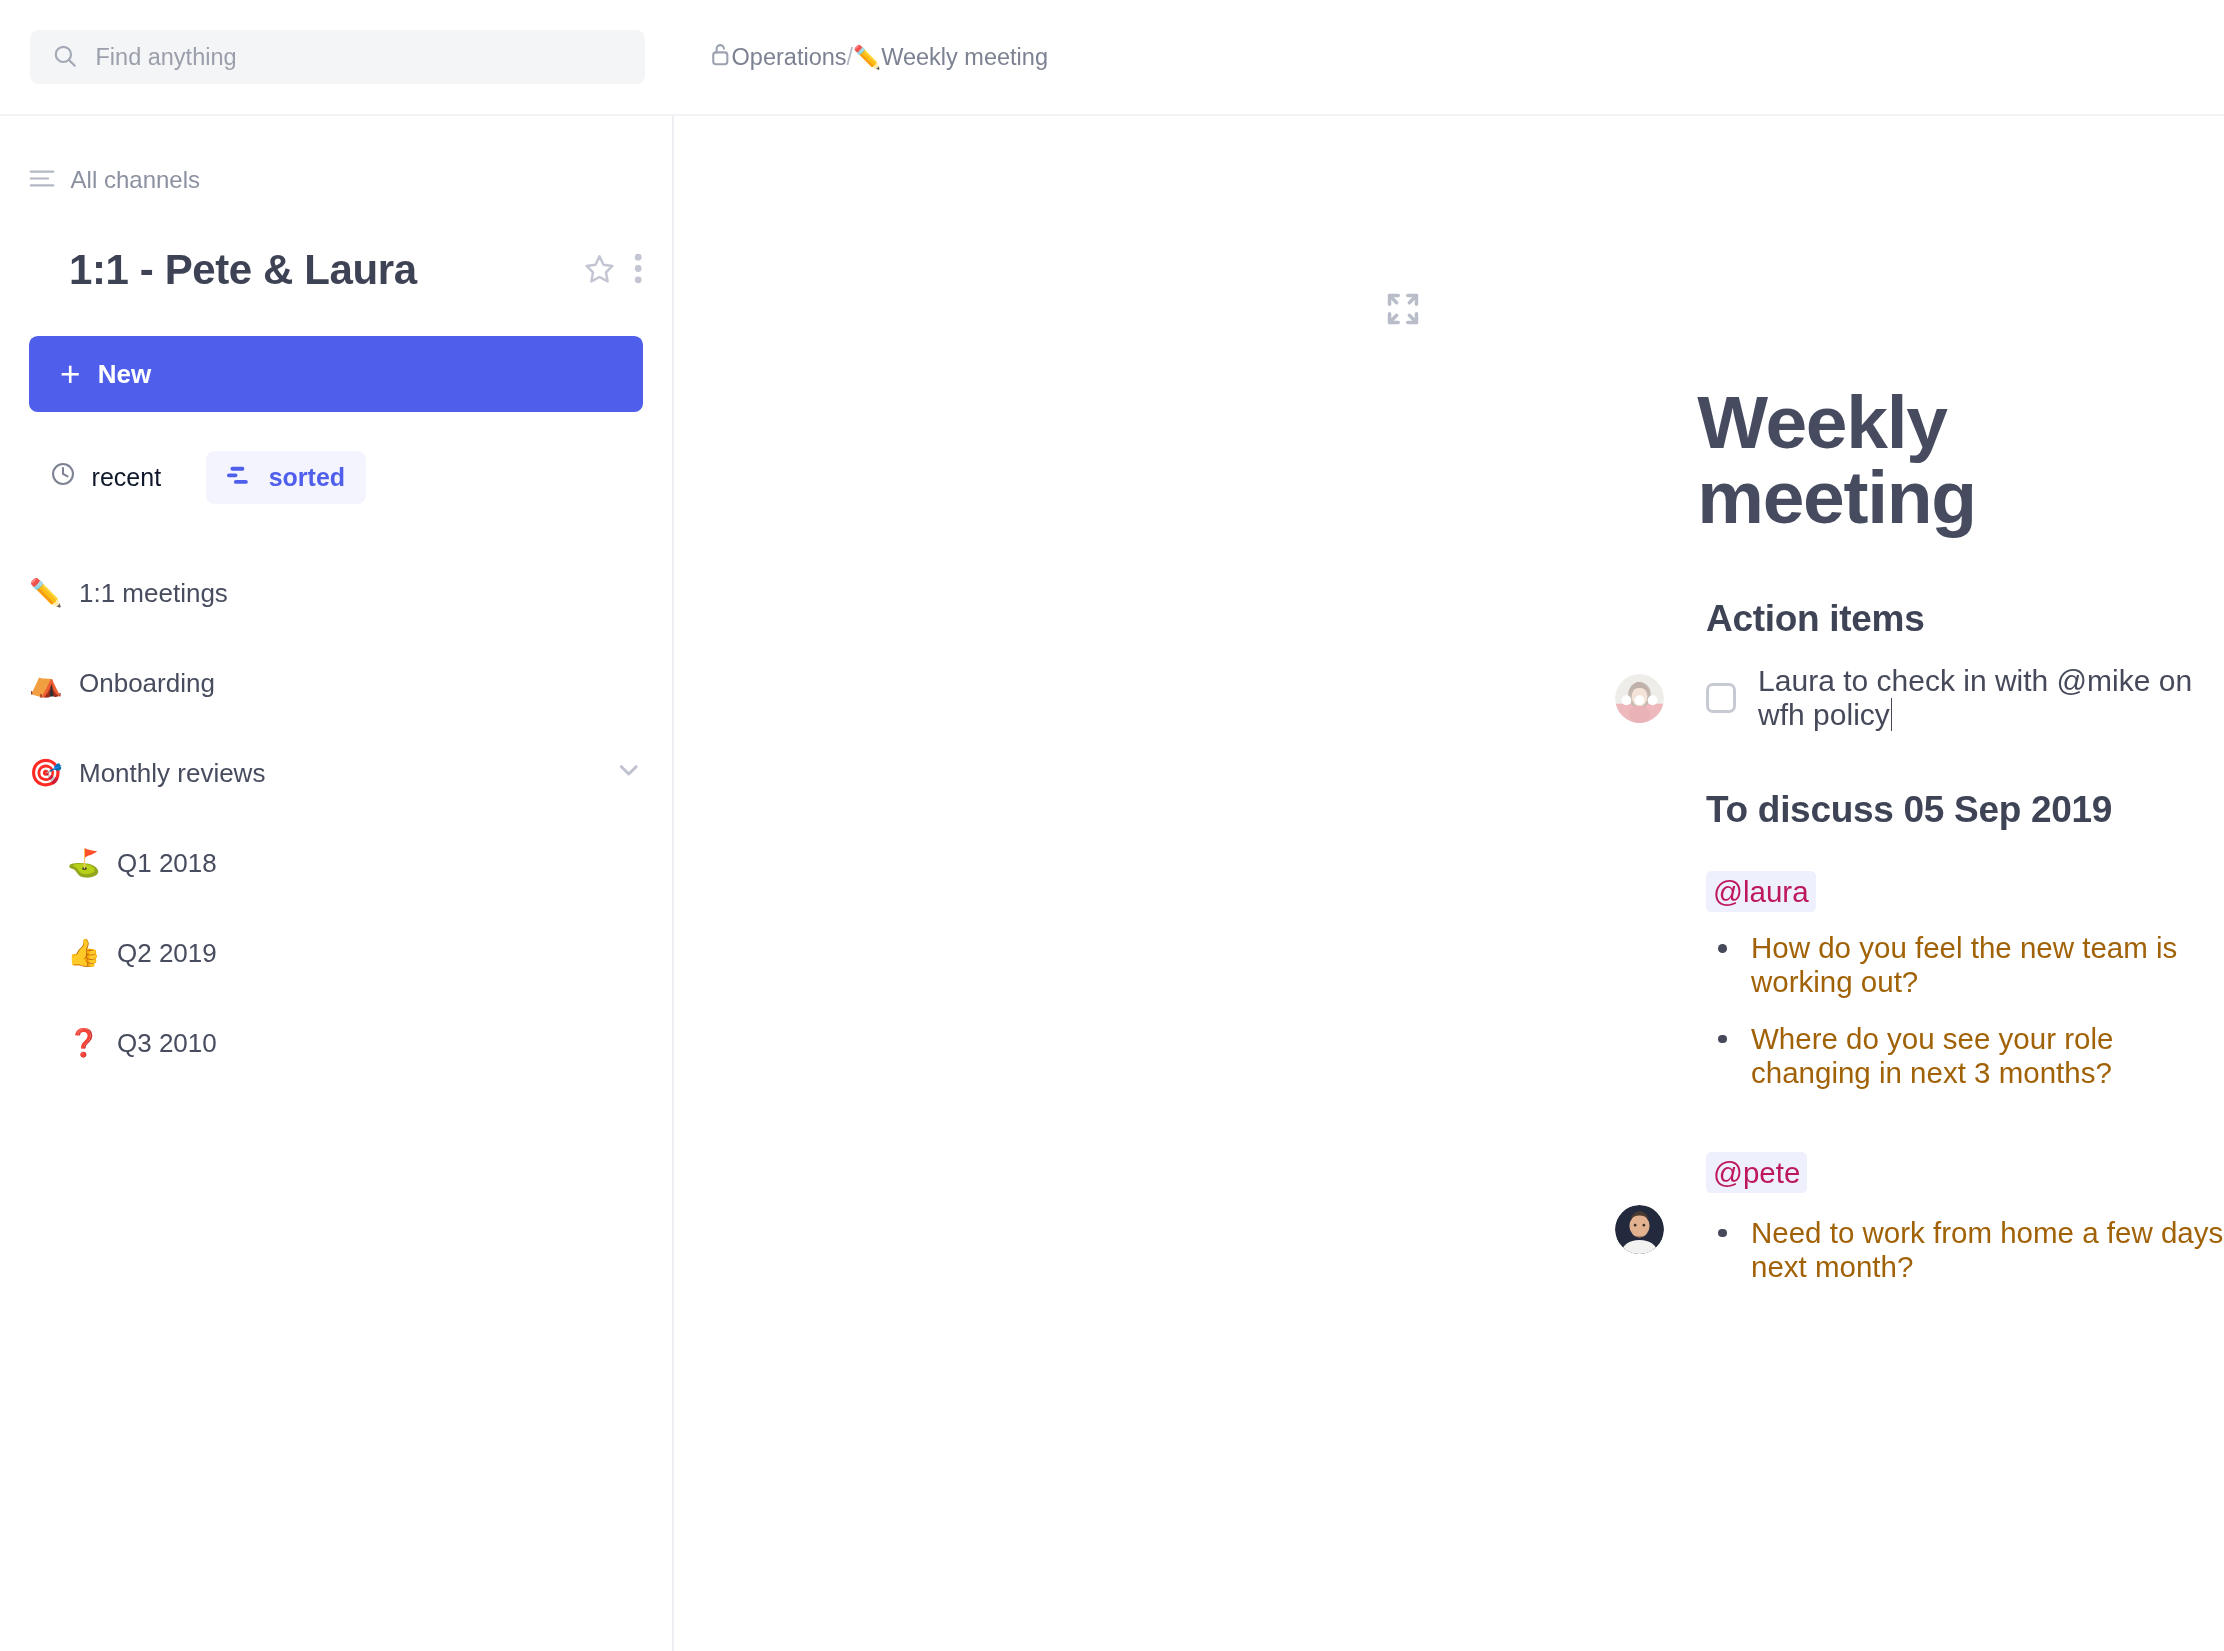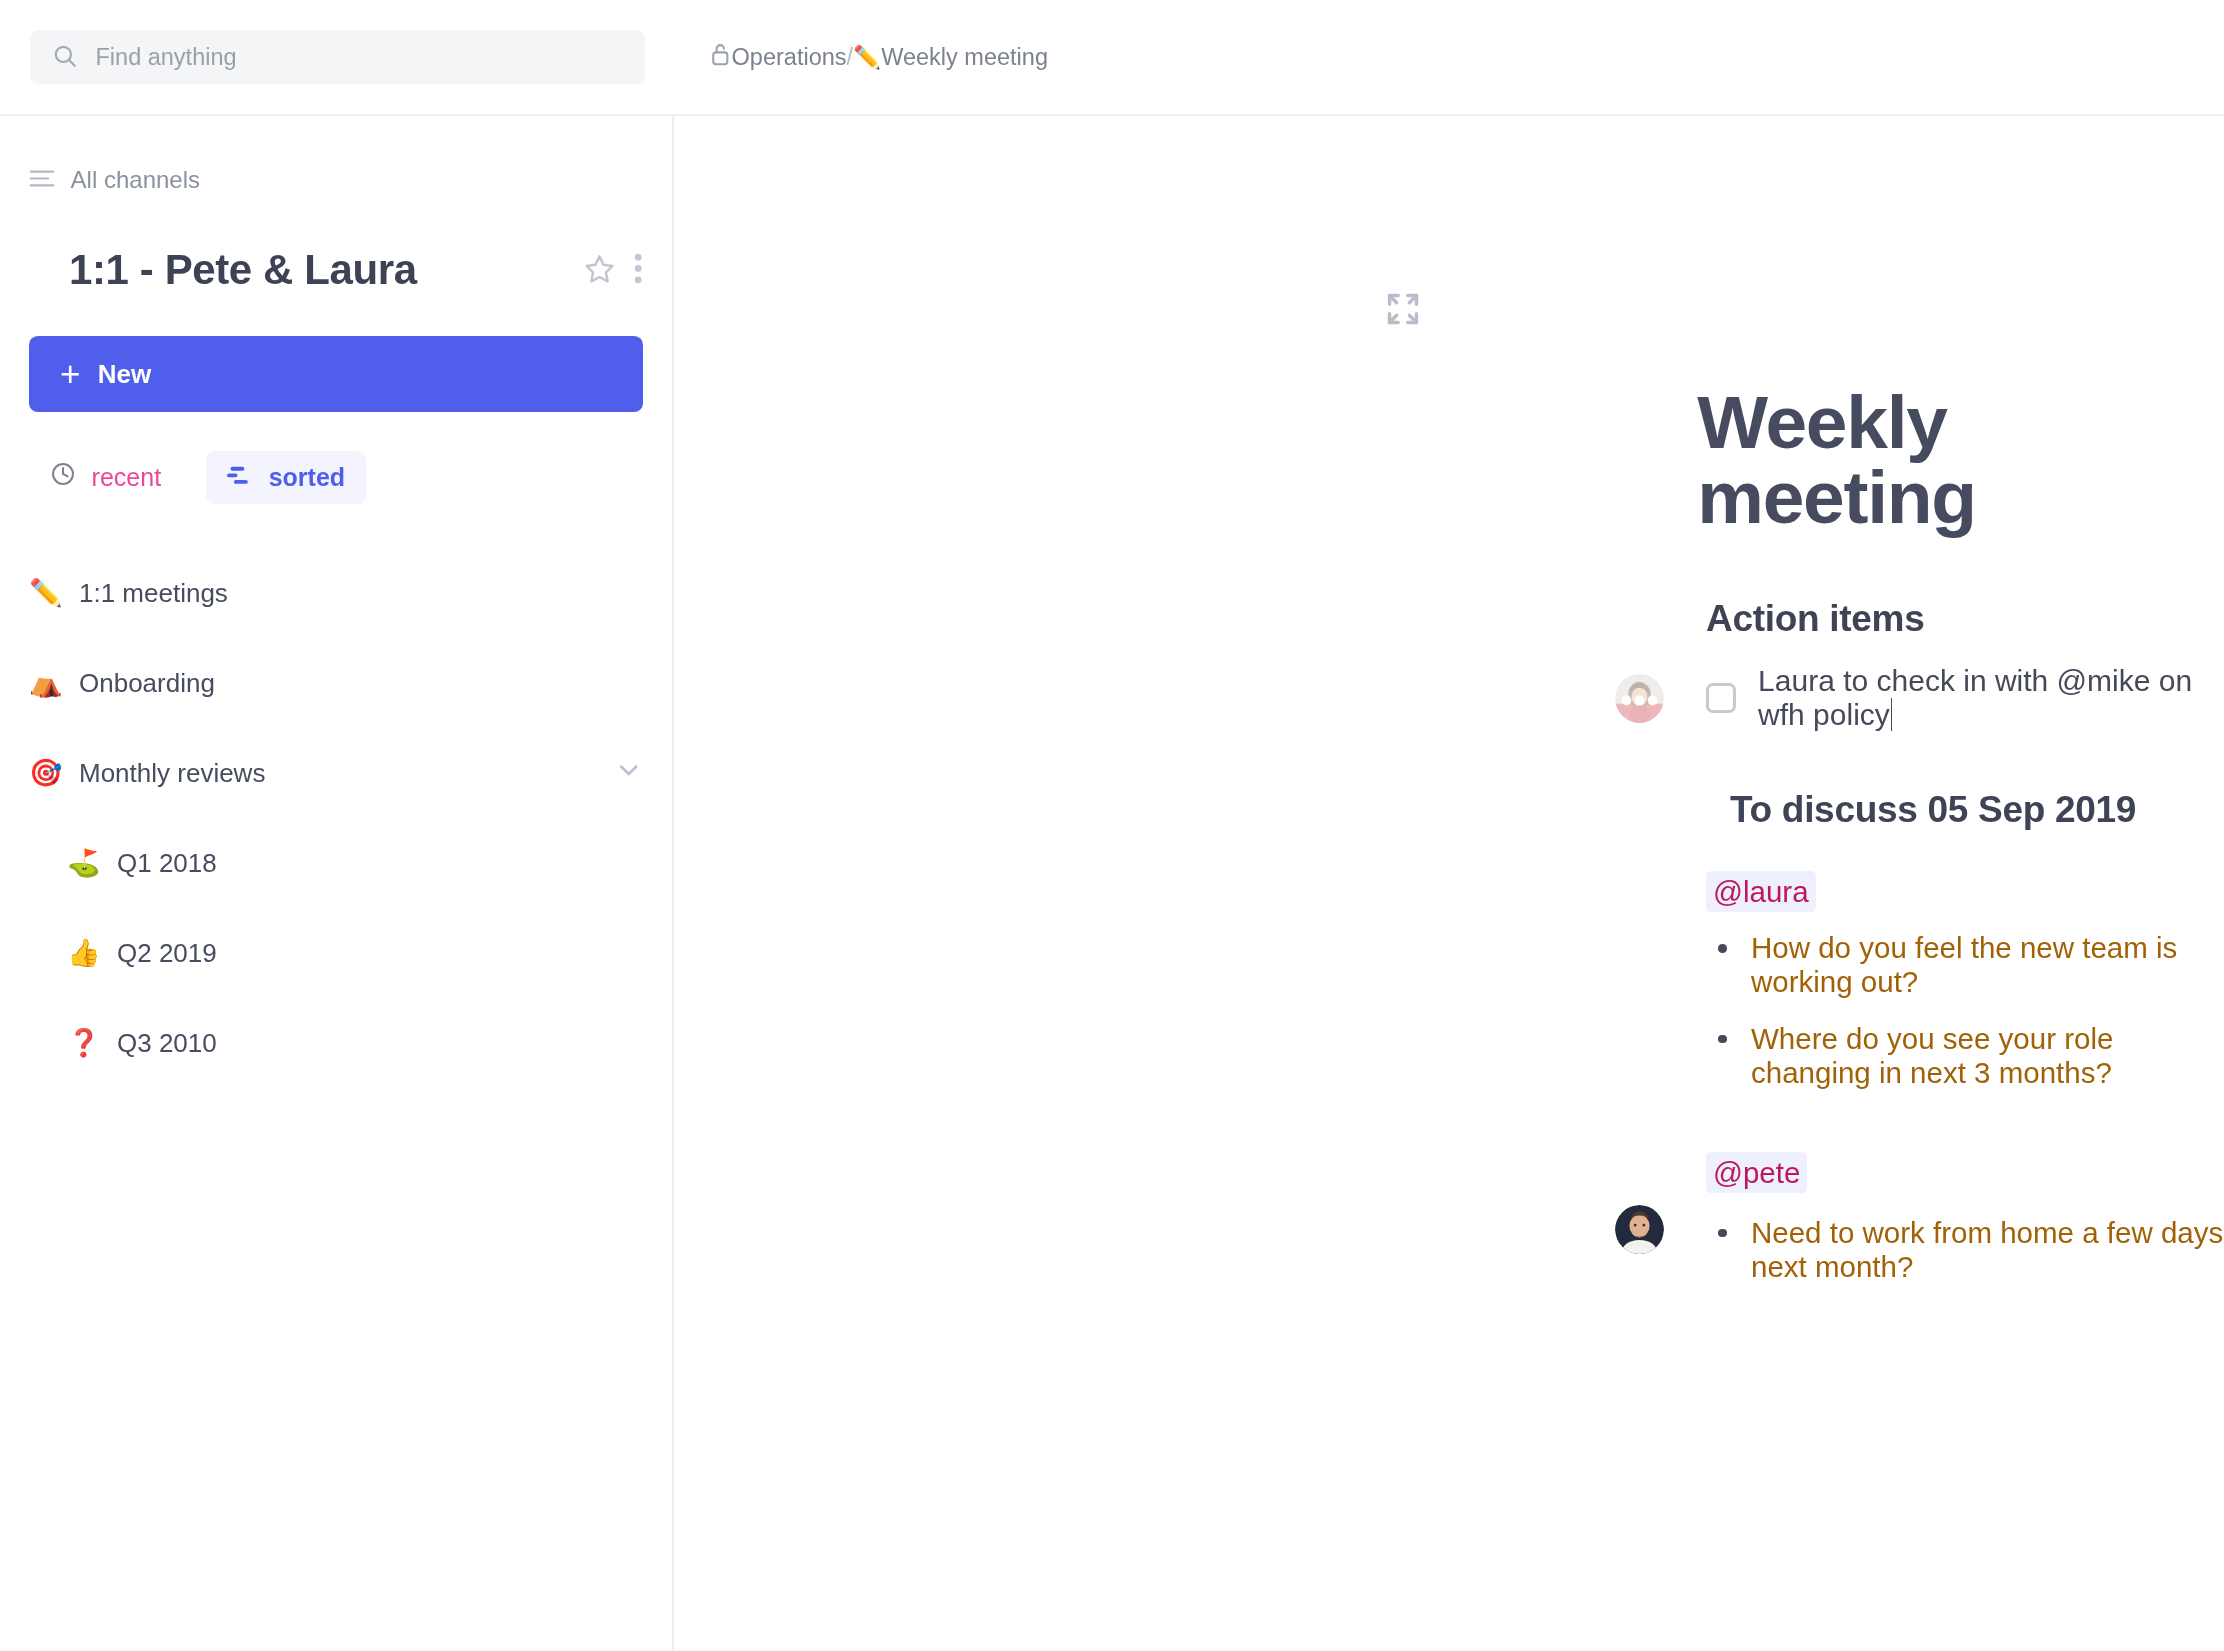--- a/index.html
+++ b/index.html
@@ -146,21 +146,21 @@
   }
   .filter-chip {
     display: flex;
     align-items: center;
     gap: 15.6px;
     padding: 12px 21px;
     border-radius: 8.7px;
     font-size: 25px;
     cursor: pointer;
   }
-  .filter-chip.inactive { color: #ec4899; }
+  .filter-chip.inactive { color: #0f172a; }
   .filter-chip.active { color: #4f5fec; background: #f3f4fe; font-weight: bold; }
 
   .nav-list { margin-top: 43px; }
 
   .nav-item {
     display: flex;
     align-items: center;
     gap: 19px;
     height: 90px;
     font-size: 26px;
@@ -246,21 +246,21 @@
   }
   .caret {
     display: inline-block;
     width: 1.7px;
     height: 33px;
     background: #454959;
     vertical-align: -6px;
     margin-left: 0.9px;
   }
 
-  .doc-h2.discuss { margin-top: 57px; margin-left: 24px; }
+  .doc-h2.discuss { margin-top: 57px; }
 
   .mention {
     display: inline-block;
     margin-top: 40px;
     color: #be185d;
     background: #eef0fe;
     border-radius: 5.2px;
     padding: 3.5px 7px;
     font-size: 29.5px;
   }

